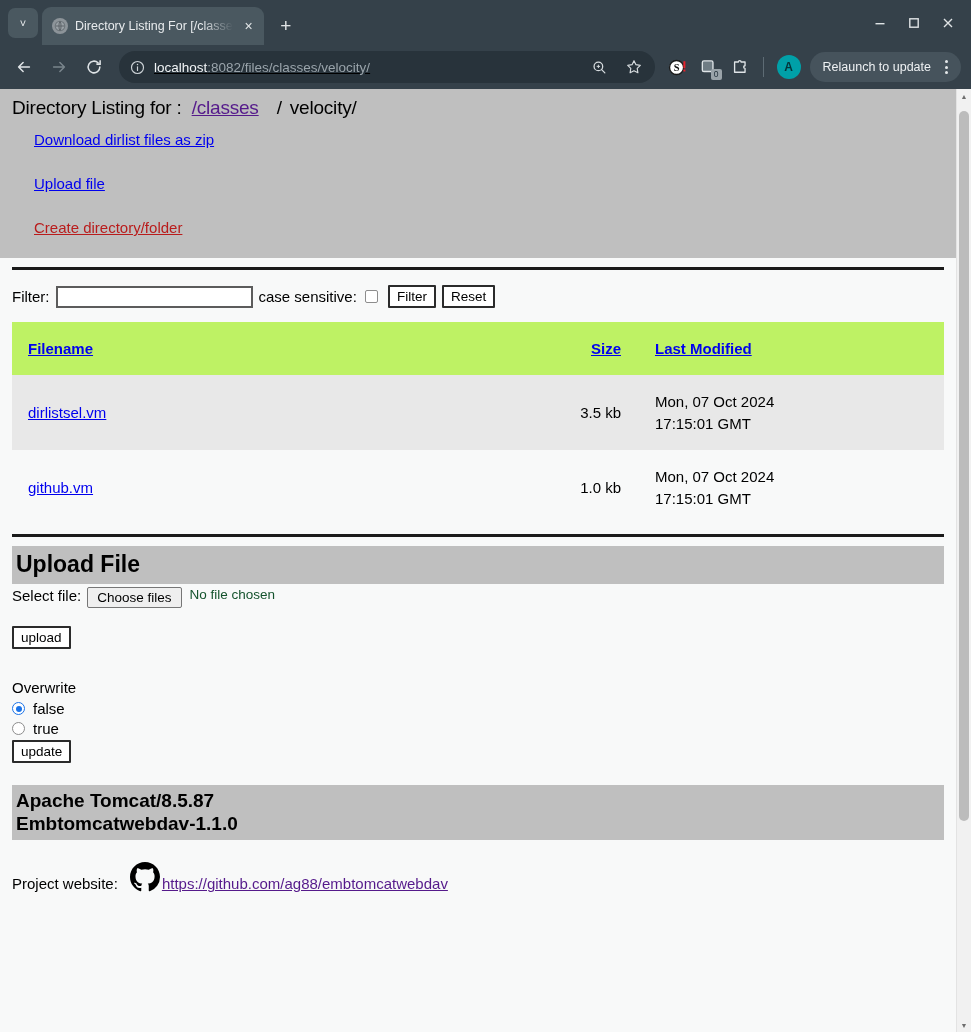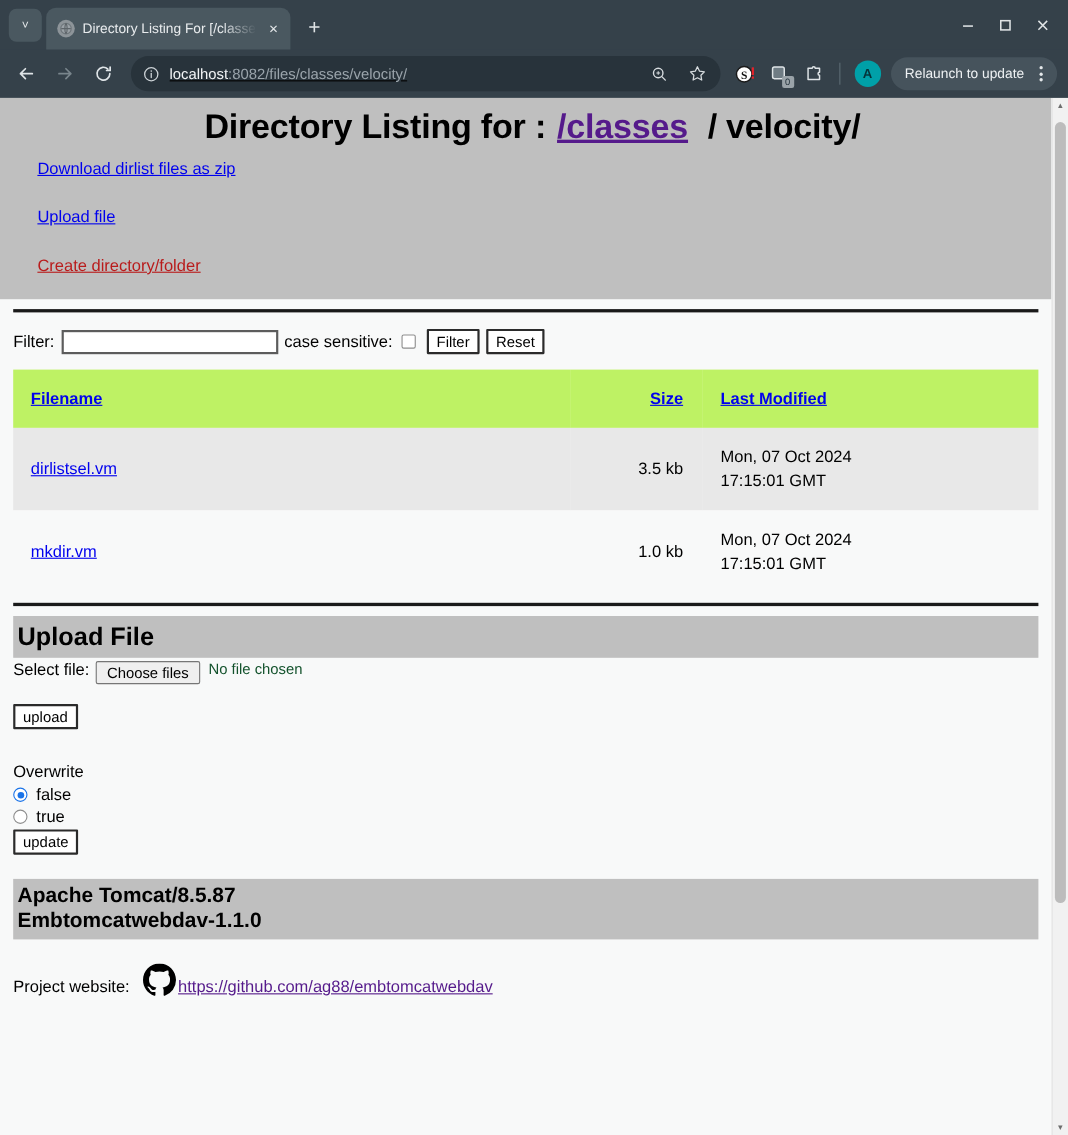--- a/index.html
+++ b/index.html
@@ -194,26 +194,25 @@
   }
 
   
   .top-panel {
     background: #bfbfbf;
     padding: 8px 0 22px 0;
     margin: 0;
   }
   h1.dirtitle {
     margin: 0 0 0 12px;
-    font-size: 31px;
-    font-weight: bold;
+    font-size: 19px;
+    font-weight: normal;
     color: #000;
     letter-spacing: -0.2px;
     white-space: nowrap;
-    text-align: center;
   }
   h1.dirtitle .seg { display: inline-block; }
   h1.dirtitle a.crumb {
     color: #551a8b; text-decoration: underline;
     margin: 0 10px;
   }
   h1.dirtitle .sep { margin: 0 8px; }
 
   .toplinks { padding: 12px 0 0 34px; }
   .toplinks a {
@@ -515,21 +514,21 @@
         <tbody>
           <tr class="even">
             <td class="c-name"><a href="#">dirlistsel.vm</a></td>
             <td class="c-size">3.5 kb</td>
             <td class="c-date">
               <span>Mon, 07 Oct 2024</span><br>
               <span>17:15:01 GMT</span>
             </td>
           </tr>
           <tr class="odd">
-            <td class="c-name"><a href="#">mkdir.vm</a></td>
+            <td class="c-name"><a href="#">github.vm</a></td>
             <td class="c-size">1.0 kb</td>
             <td class="c-date">
               <span>Mon, 07 Oct 2024</span><br>
               <span>17:15:01 GMT</span>
             </td>
           </tr>
         </tbody>
       </table>
 
       <hr class="heavy">

